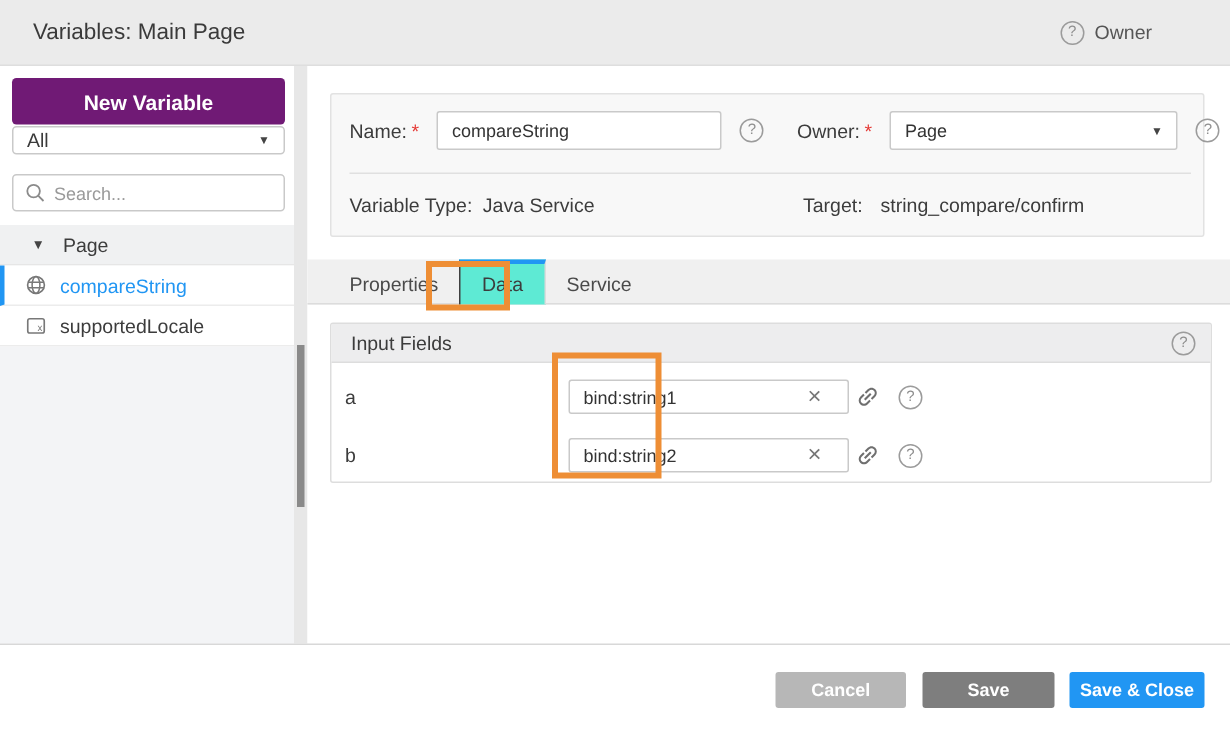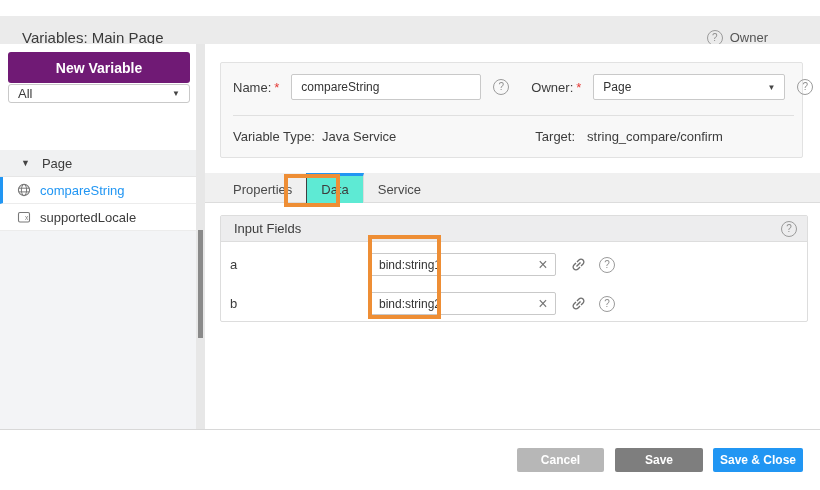--- a/index.html
+++ b/index.html
@@ -5,21 +5,21 @@
   * { margin:0; padding:0; box-sizing:border-box; }
   html,body { width:820px; height:490px; }
   body {
     font-family:"Liberation Sans", sans-serif;
     background:#ffffff; color:#3b3b3b;
     position:relative; overflow:hidden;
     font-size:13px;
   }
   
   .app-header {
-    position:absolute; left:0; top:16px; width:820px; height:44px;
+    position:absolute; left:0; top:0; width:820px; height:44px;
     background:#ebebeb; border-bottom:1px solid #dedede;
     display:flex; align-items:center; justify-content:space-between;
     padding:0 22px;
   }
   .app-title { font-size:15px; color:#3a3a3a; }
   .help-link { display:flex; align-items:center; gap:7px; color:#555; cursor:pointer; margin-right:30px; }
   .qicon {
     display:inline-flex; align-items:center; justify-content:center;
     width:16px; height:16px; border:1px solid #9b9b9b; border-radius:50%;
     color:#8f8f8f; font-size:10px; line-height:1; flex:0 0 auto; background:transparent;
@@ -119,21 +119,21 @@
     border:1px solid #dddddd; border-radius:2px; background:#fff;
   }
   .card-header {
     height:26px; background:#ededee; border-bottom:1px solid #dddddd;
     display:flex; align-items:center; justify-content:space-between;
     padding:0 10px 0 13px;
   }
   .card-title { color:#3c3c3c; }
   .field-row { display:flex; align-items:center; height:33px; margin-top:6px; }
   .field-row .fname { width:148px; padding-left:9px; color:#3c3c3c; }
-  .bind-wrap { position:relative; width:187px; }
+  .bind-wrap { position:relative; width:187px;padding-left:10px; }
   .bind-input { width:187px; height:23px; padding-right:24px; }
   .clear-x {
     position:absolute; right:4px; top:1px; width:18px; height:21px;
     border:none; background:transparent; color:#777; font-size:16px;
     line-height:21px; cursor:pointer; padding:0;
   }
   .link-btn {
     margin-left:13px; width:18px; height:18px; border:none; background:transparent;
     cursor:pointer; padding:0; display:flex; align-items:center; justify-content:center;
   }
@@ -167,20 +167,29 @@
 </div>
 
 <div class="sidebar">
   <button class="btn-new">New Variable</button>
 
   <div class="filter-select">
     <span>All</span>
     <span class="caret">▼</span>
   </div>
 
+  <div class="search-box">
+    <span>
+      <svg width="13" height="13" viewBox="0 0 13 13">
+        <circle cx="5.4" cy="5.4" r="4.2" fill="none" stroke="#8b8b8b" stroke-width="1.2"></circle>
+        <line x1="8.6" y1="8.6" x2="12" y2="12" stroke="#8b8b8b" stroke-width="1.2"></line>
+      </svg>
+    </span>
+    <input type="text" placeholder="Search..." style="">
+  </div>
 
   <div class="tree">
     <div class="tree-group">
       <span class="caret">▼</span>
       <span class="tree-label">Page</span>
     </div>
 
     <div class="tree-item selected">
       <span>
         <svg width="14" height="14" viewBox="0 0 14 14">

